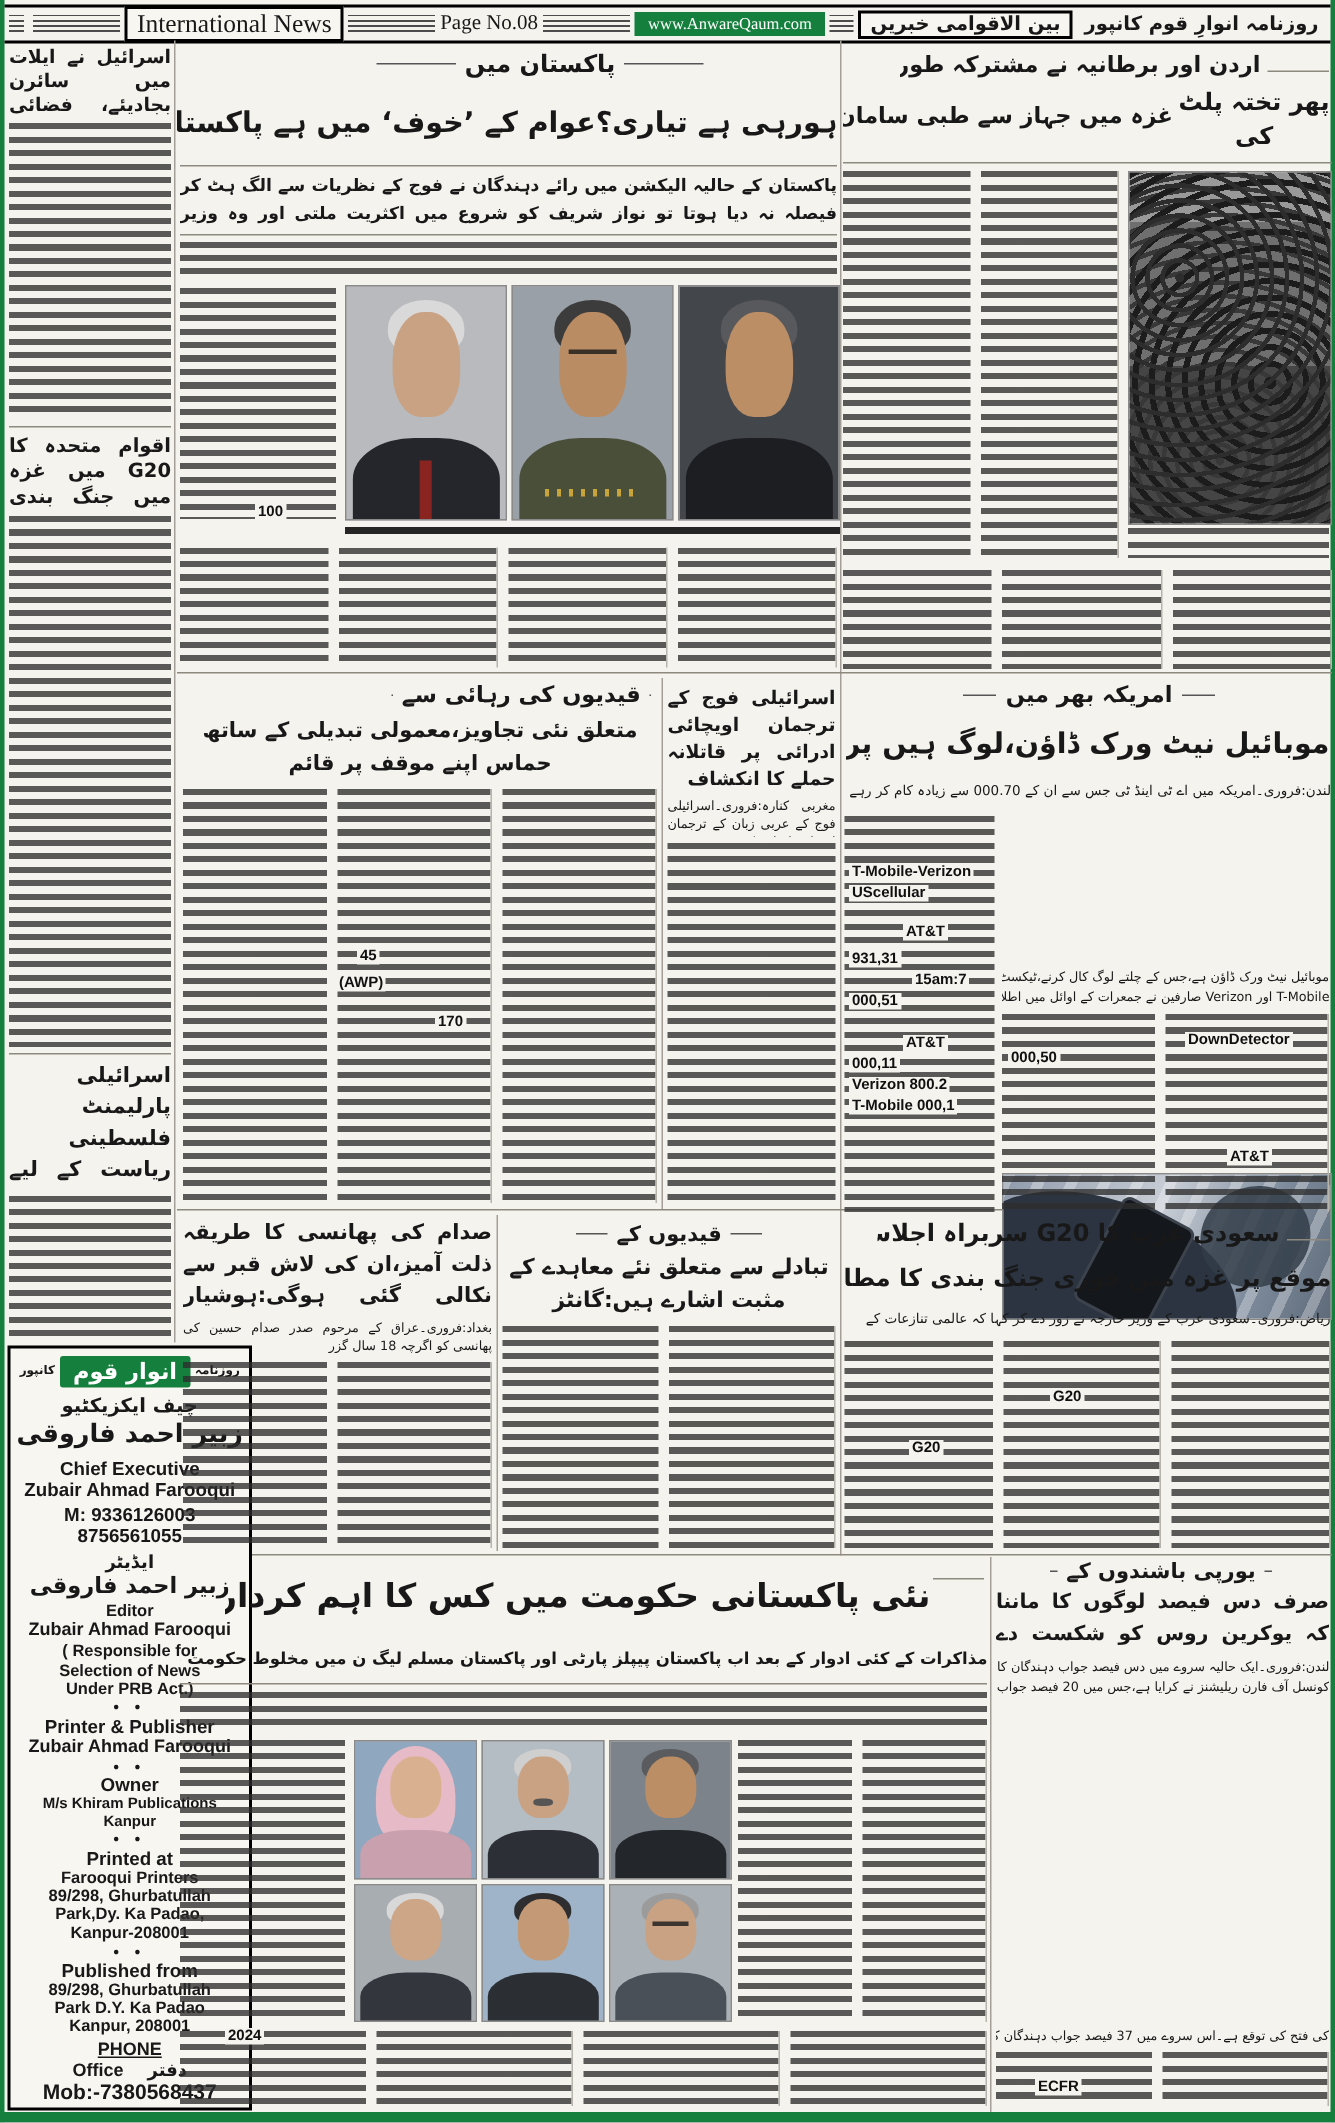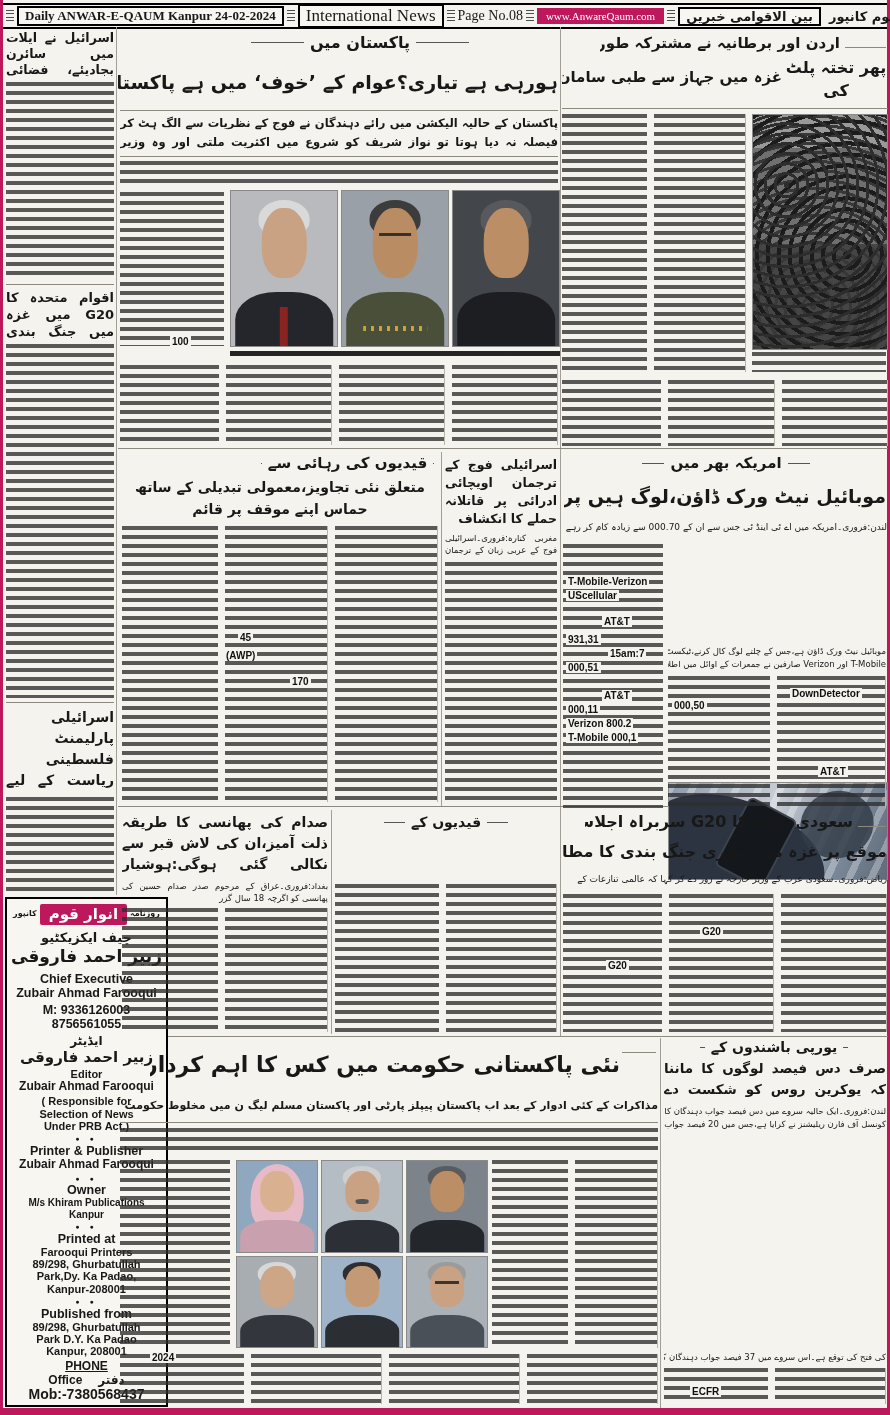--- a/index.html
+++ b/index.html
@@ -14,21 +14,21 @@
   .ctr{text-align:center;}
   .jst{text-align:justify;}
   
   .ft{background-image:repeating-linear-gradient(to bottom,rgba(45,45,45,.78) 0px,rgba(45,45,45,.78) 4px,transparent 4px,transparent 9px);}
   .ftb{background-image:repeating-linear-gradient(to bottom,rgba(15,15,15,.9) 0px,rgba(15,15,15,.9) 5px,transparent 5px,transparent 11px);}
   .cols{display:flex;gap:7px;}
   .cols>div{flex:1;}
   .cols>div+div{border-right:1px solid #b7b4ac;padding-right:6px;}
   .vr{background:#a49f96;width:1px;}
   .hrl{background:#8d897f;height:1px;}
-  .blk{background:#be185d;}
+  .blk{background:#15803d;}
   .kick{display:flex;align-items:center;font-weight:bold;direction:rtl;}
   .kick::before,.kick::after{content:"";flex:1;height:1px;background:#555;margin:0 6px;}
   .tok{position:absolute;font:10px "Liberation Sans",sans-serif;font-weight:bold;color:#101010;
        background:#f5f3ee;padding:0 2px;direction:ltr;white-space:nowrap;}
   .photo{border:1px solid #8a8a8a;position:relative;overflow:hidden;background:#b5b5b5;}
   
   .bust{position:relative;width:100%;height:100%;background:var(--bg,#aaa);}
   .bust .hr2{position:absolute;left:50%;top:6%;width:48%;height:24%;transform:translateX(-50%);background:var(--hair,#777);border-radius:50% 50% 42% 42%;}
   .bust .hd{position:absolute;left:50%;top:11%;width:42%;height:45%;transform:translateX(-50%);background:var(--skin,#c49a76);border-radius:46% 46% 42% 42%;}
   .bust .bd{position:absolute;left:50%;bottom:-7%;width:92%;height:42%;transform:translateX(-50%);background:var(--suit,#23262b);border-radius:42% 42% 0 0;}
@@ -59,21 +59,20 @@
 <body>
 
 <div id="page">
 
   <div class="abs blk" style="left:0;top:0;width:3px;height:1415px;"></div>
   <div class="abs blk" style="left:887px;top:0;width:3px;height:1415px;"></div>
   <div class="abs blk" style="left:0;top:1408px;width:890px;height:7px;"></div>
 
   <div class="abs" style="left:3px;top:3px;width:884px;height:22px;border-top:2px solid #000;border-bottom:2px solid #000;display:flex;align-items:center;">
     <div class="lines" style="max-width:10px;"></div>
-    <div class="hbx e b" style="font-size:13px;">Daily ANWAR-E-QAUM Kanpur 24-02-2024</div>
     <div class="lines"></div>
     <div class="hbx e" style="font-size:17px;">International News</div>
     <div class="lines"></div>
     <div class="e" style="font-size:14px;white-space:nowrap;">Page No.08</div>
     <div class="lines"></div>
     <div class="blk e" style="color:#fff;font-size:11px;padding:2px 9px;white-space:nowrap;">www.AnwareQaum.com</div>
     <div class="lines" style="max-width:16px;"></div>
     <div class="hbx u b" style="font-size:13px;">بین الاقوامی خبریں</div>
     <div class="u b" style="font-size:13px;white-space:nowrap;margin:0 8px;">روزنامہ انوارِ قوم کانپور</div>
   </div>
@@ -256,20 +255,21 @@
   <div class="abs u jst" style="left:122px;top:880px;width:206px;height:24px;font-size:8.5px;line-height:12px;overflow:hidden;">بغداد:فروری۔عراق کے مرحوم صدر صدام حسین کی پھانسی کو اگرچہ 18 سال گزر</div>
   <div class="abs cols" style="left:122px;top:908px;width:206px;height:124px;">
     <div class="ft"></div>
       <div class="ft"></div>
   </div>
   <div class="abs vr" style="left:331px;top:810px;height:224px;"></div>
 
   <div class="abs kick u" style="left:378px;top:813px;width:136px;height:18px;font-size:14px;justify-content:flex-end;">
       <span>قیدیوں کے</span>
     </div>
+  <div class="abs u b ctr" style="left:335px;top:834px;width:222px;height:44px;font-size:14.5px;line-height:22px;overflow:hidden;">تبادلے سے متعلق نئے معاہدے کے مثبت اشارے ہیں:گانٹز</div>
   <div class="abs cols" style="left:335px;top:884px;width:222px;height:148px;">
     <div class="ft"></div>
       <div class="ft"></div>
   </div>
 
   <div class="abs u b nw" style="left:585px;top:812px;width:268px;height:28px;font-size:16px;">سعودی عرب کا G20 سربراہ اجلاس کے</div>
   <div class="abs hrl" style="left:858px;top:826px;width:28px;"></div>
   <div class="abs u b nw" style="left:563px;top:842px;width:324px;height:28px;font-size:16px;">موقع پر غزہ میں فوری جنگ بندی کا مطالبہ</div>
   <div class="abs u nw" style="left:563px;top:874px;width:324px;height:13px;font-size:9px;">ریاض:فروری۔سعودی عرب کے وزیر خارجہ نے زور دے کر کہا کہ عالمی تنازعات کے</div>
   <div class="abs cols" style="left:563px;top:894px;width:324px;height:138px;">

